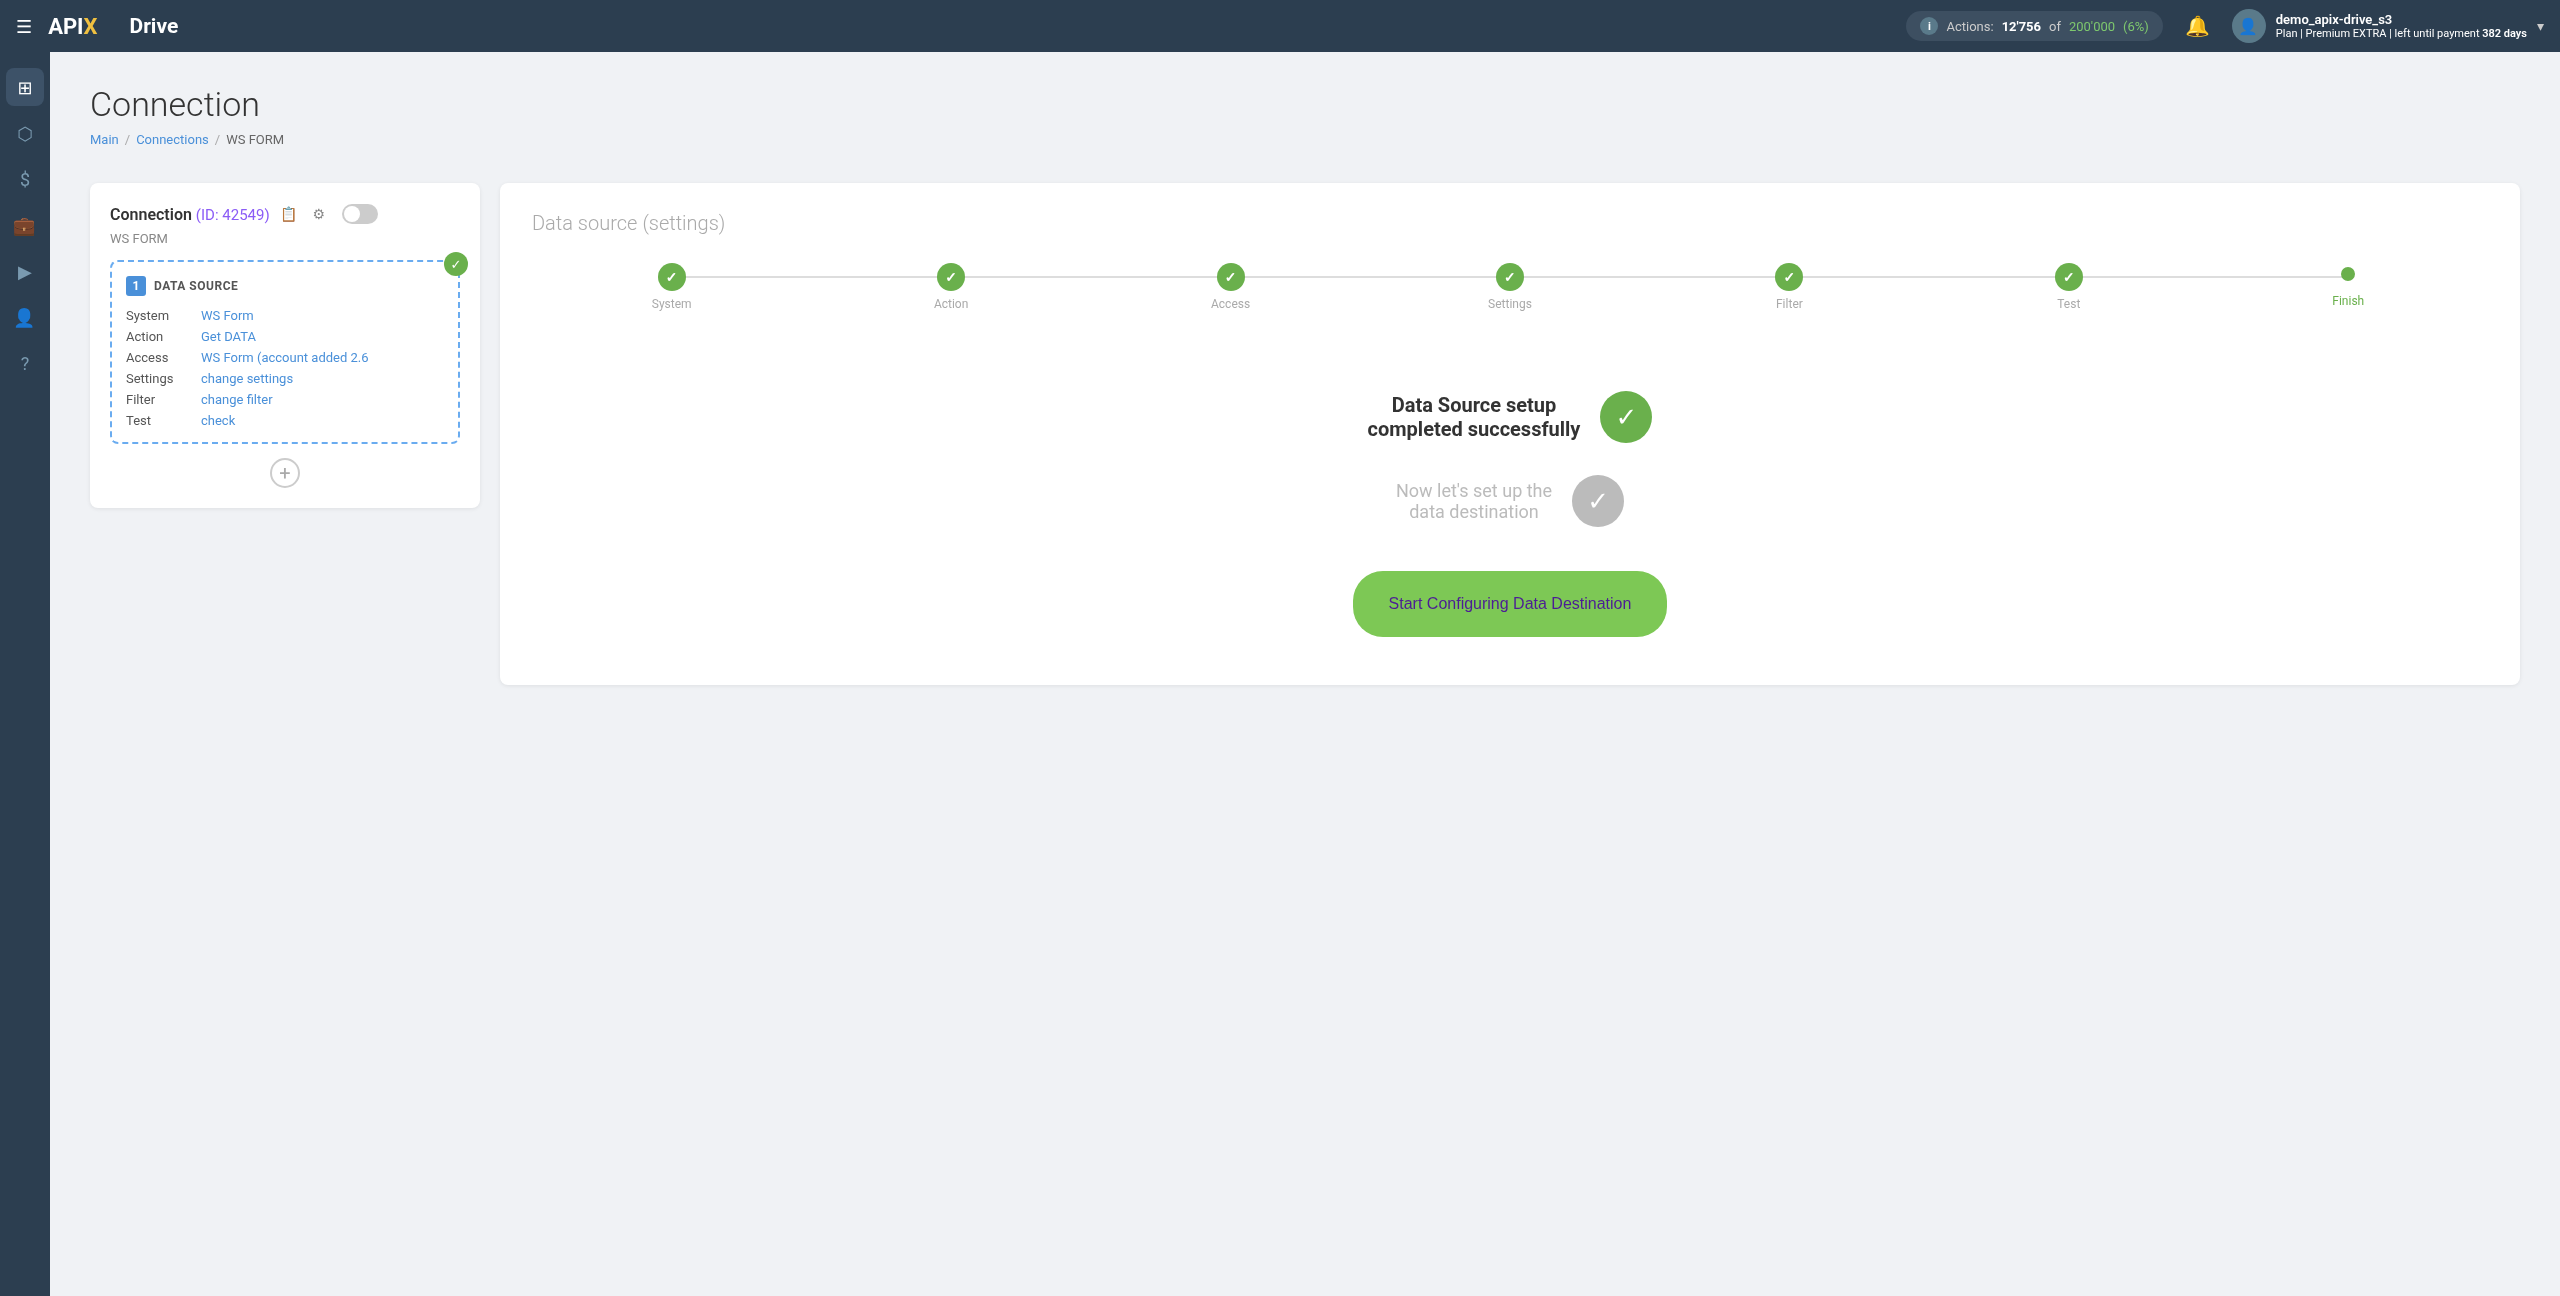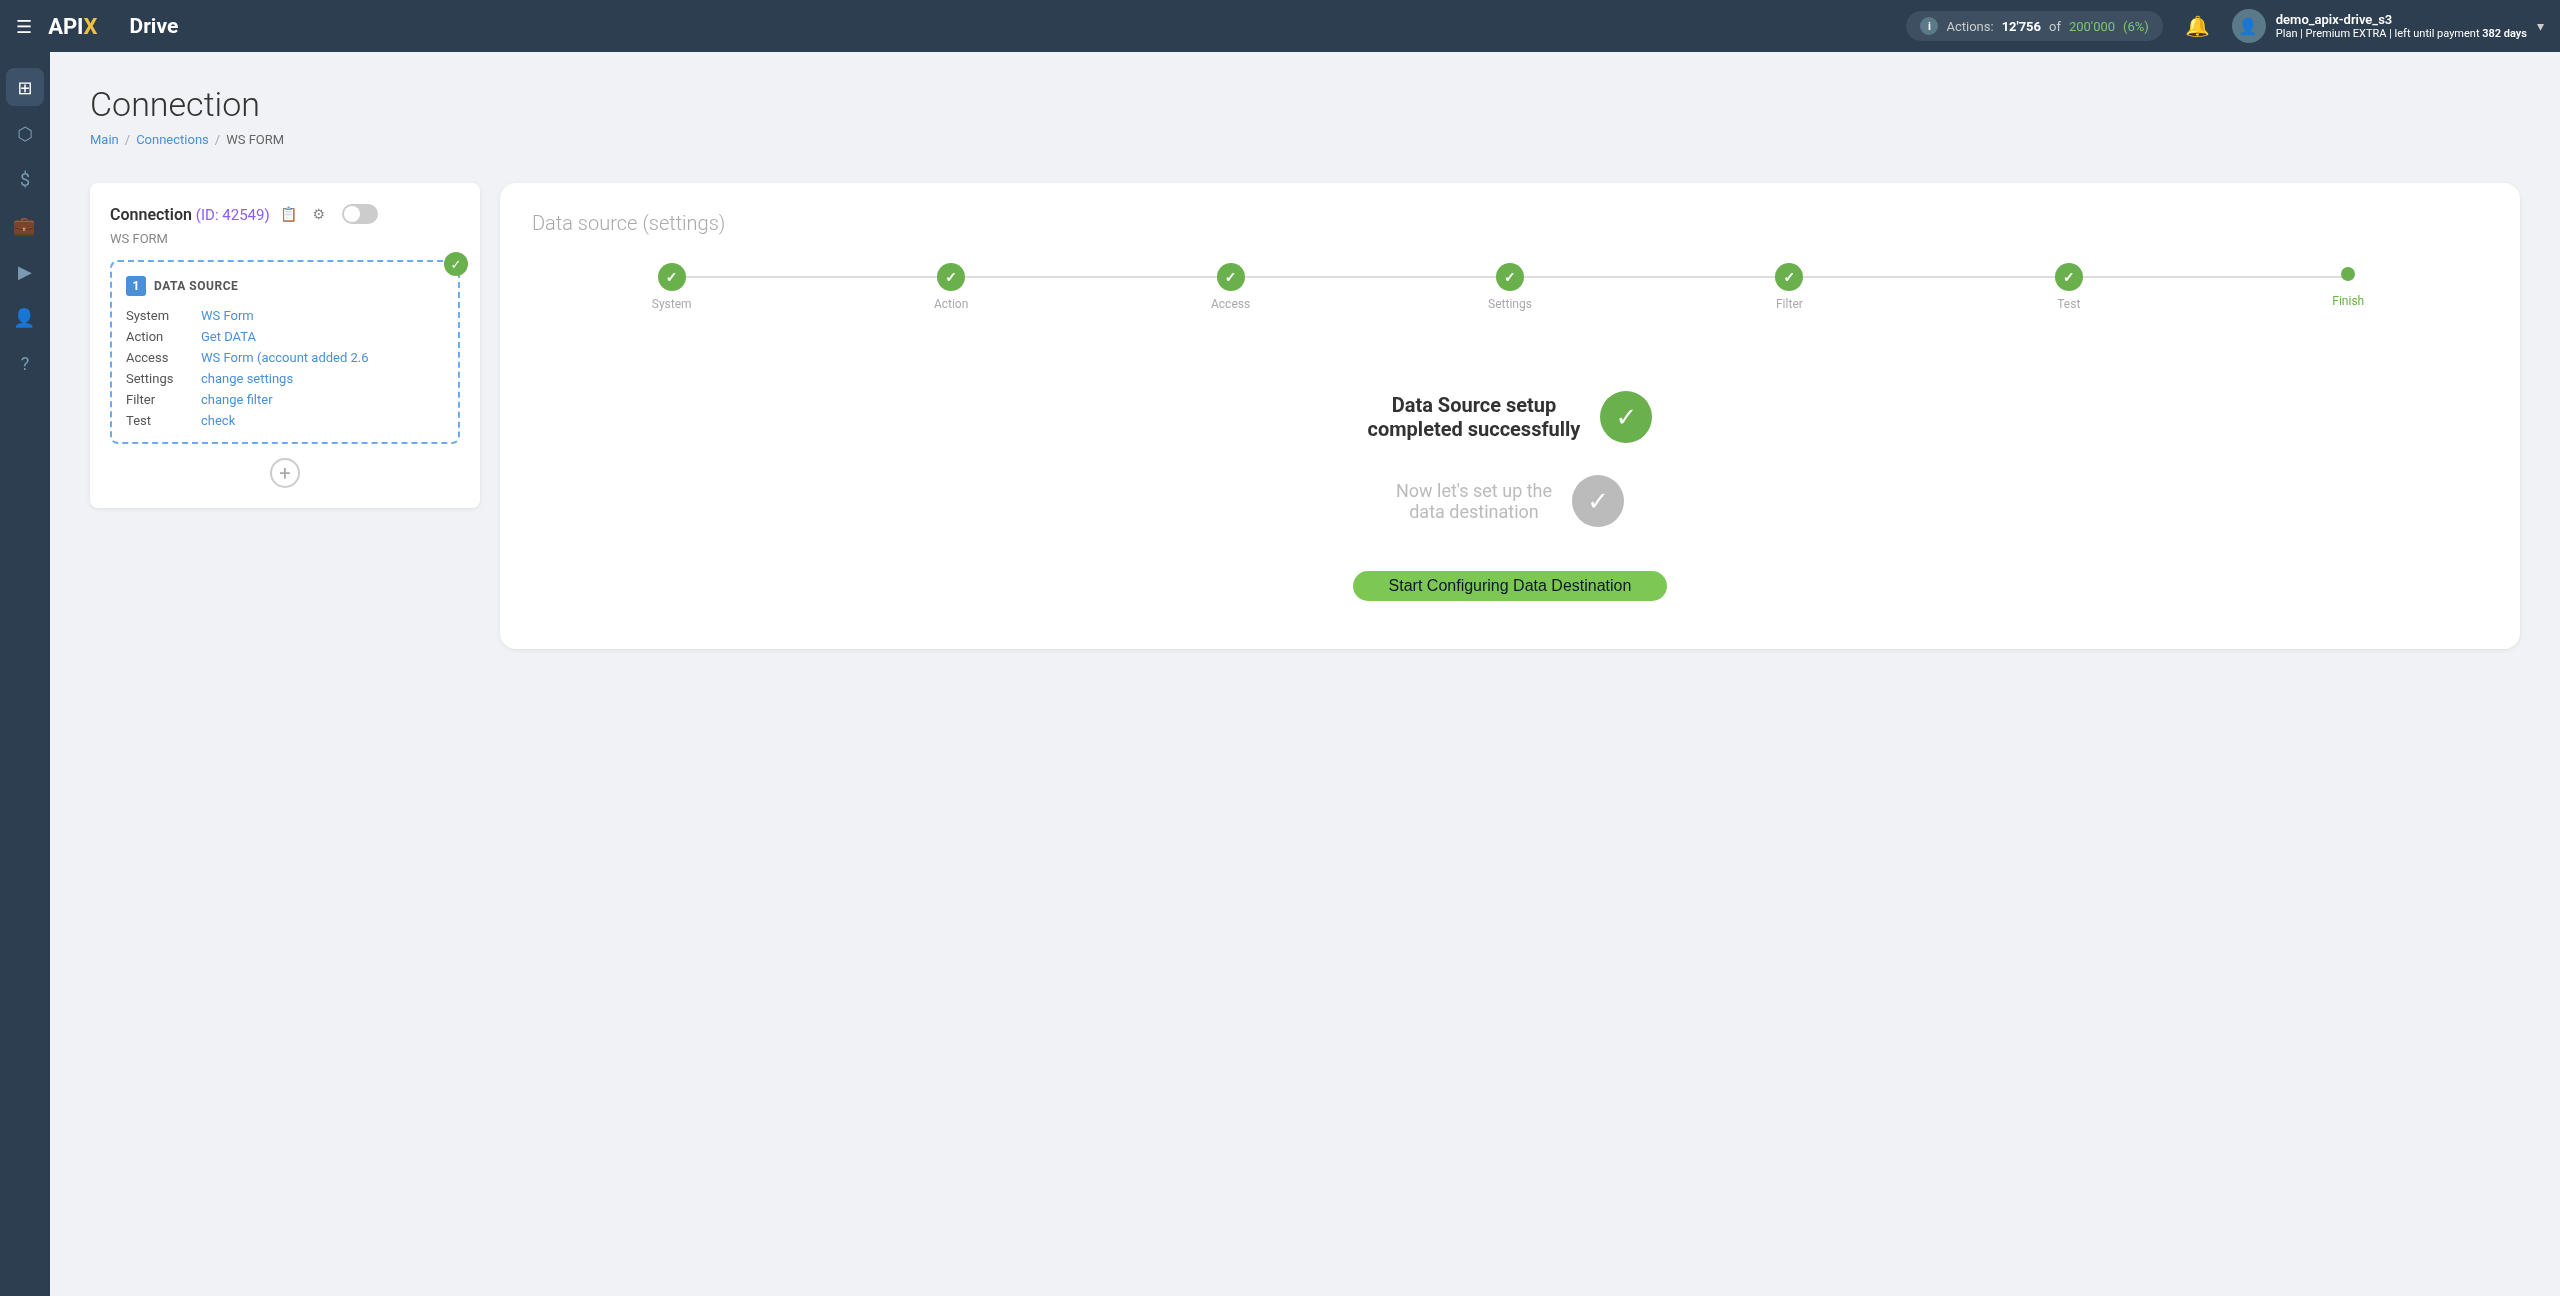--- a/index.html
+++ b/index.html
@@ -180,21 +180,21 @@
     .add-btn {
       display: flex; align-items: center; justify-content: center;
       width: 30px; height: 30px; border-radius: 50%;
       border: 2px solid #ccc; color: #aaa; font-size: 20px;
       cursor: pointer; margin: 0 auto;
     }
 
     
     .right-card {
       background: #fff;
-      border-radius: 16px;
+      border-radius: 8px;
       padding: 28px 32px;
       flex: 1;
       box-shadow: 0 1px 4px rgba(0,0,0,0.08);
       min-height: 460px;
     }
 
     .ds-settings-title {
       font-size: 20px; font-weight: 400; color: #333; margin-bottom: 28px;
     }
     .ds-settings-title span { color: #aaa; font-weight: 300; }
@@ -248,24 +248,24 @@
       color: #fff; font-size: 26px; flex-shrink: 0;
     }
     .check-circle-gray {
       width: 52px; height: 52px; border-radius: 50%; background: #bbb;
       display: flex; align-items: center; justify-content: center;
       color: #fff; font-size: 26px; flex-shrink: 0;
     }
 
     .start-btn {
       background: #7dc855;
-      color: #0f172a;
+      color: #4c1d95;
       border: none;
       border-radius: 30px;
-      padding: 6px 36px;
+      padding: 24px 36px;
       font-size: 16px;
       font-weight: 500;
       cursor: pointer;
       margin-top: 12px;
     }
   </style>
 </head>
 <body>
 
 <nav class="topnav">

